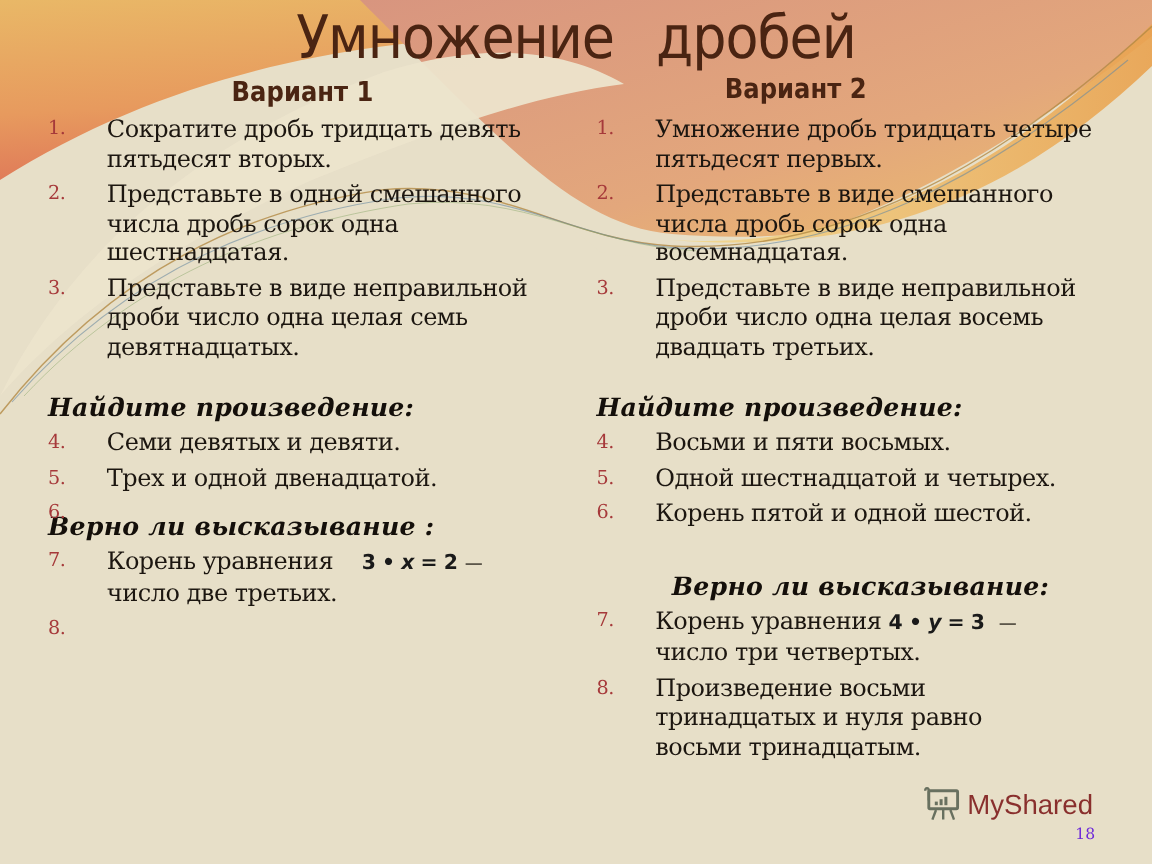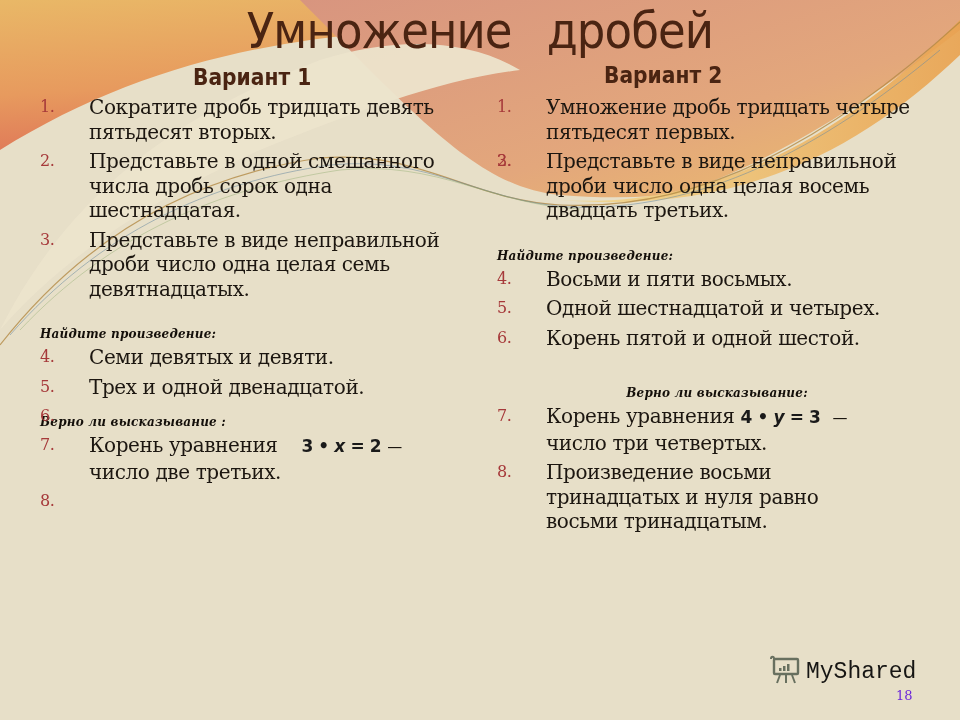--- a/index.html
+++ b/index.html
@@ -68,45 +68,45 @@
     .item .num {
       position: absolute;
       left: 0;
       top: 0;
       color: #a6393a;
       font-size: 16px;
     }
     .section-head {
       font-style: italic;
       font-weight: bold;
-      font-size: 12px;
+      font-size: 21px;
       color: #140f0a;
       margin-top: 22px;
       margin-bottom: 4px;
       letter-spacing: 0.2px;
     }
     .eq {
       font-family: "DejaVu Sans", "Liberation Sans", sans-serif;
       font-weight: bold;
       font-size: 17px;
       color: #1a1a1a;
     }
     .eq i { font-style: italic; }
     .dash { font-family: "DejaVu Sans", "Liberation Sans", sans-serif; font-size: 15px; }
 
     .watermark {
       position: absolute;
       left: 768px;
       top: 655px;
       z-index: 2;
       display: flex;
-      align-items: flex-end;
+      align-items: center;
       gap: 4px;
-      color: #000000;
-      font-family: Liberation Mono, monospace;
+      color: #7f1d1d;
+      font-family: Liberation Sans, sans-serif;
       font-size: 23px;
       opacity: 0.9;
     }
     .watermark svg { width: 34px; height: 30px; }
     .slide-number {
       position: absolute;
       left: 896px;
       top: 688px;
       font-size: 13px;
       color: #6d28d9;
@@ -194,20 +194,21 @@
   </div>
 </div>
 
 <div class="col col2">
   <div class="item">
     <span class="num">1.</span>
     <span>Умножение дробь тридцать четыре пятьдесят первых.</span>
   </div>
   <div class="item">
     <span class="num">2.</span>
+    <span>Представьте в виде смешанного числа дробь сорок одна восемнадцатая.</span>
   </div>
   <div class="item">
     <span class="num">3.</span>
     <span>Представьте в виде неправильной дроби число одна целая восемь двадцать третьих.</span>
   </div>
 
   <div class="section-head" style="margin-top:26px;">Найдите произведение:</div>
   <div class="item">
     <span class="num">4.</span>
     <span>Восьми и пяти восьмых.</span>

